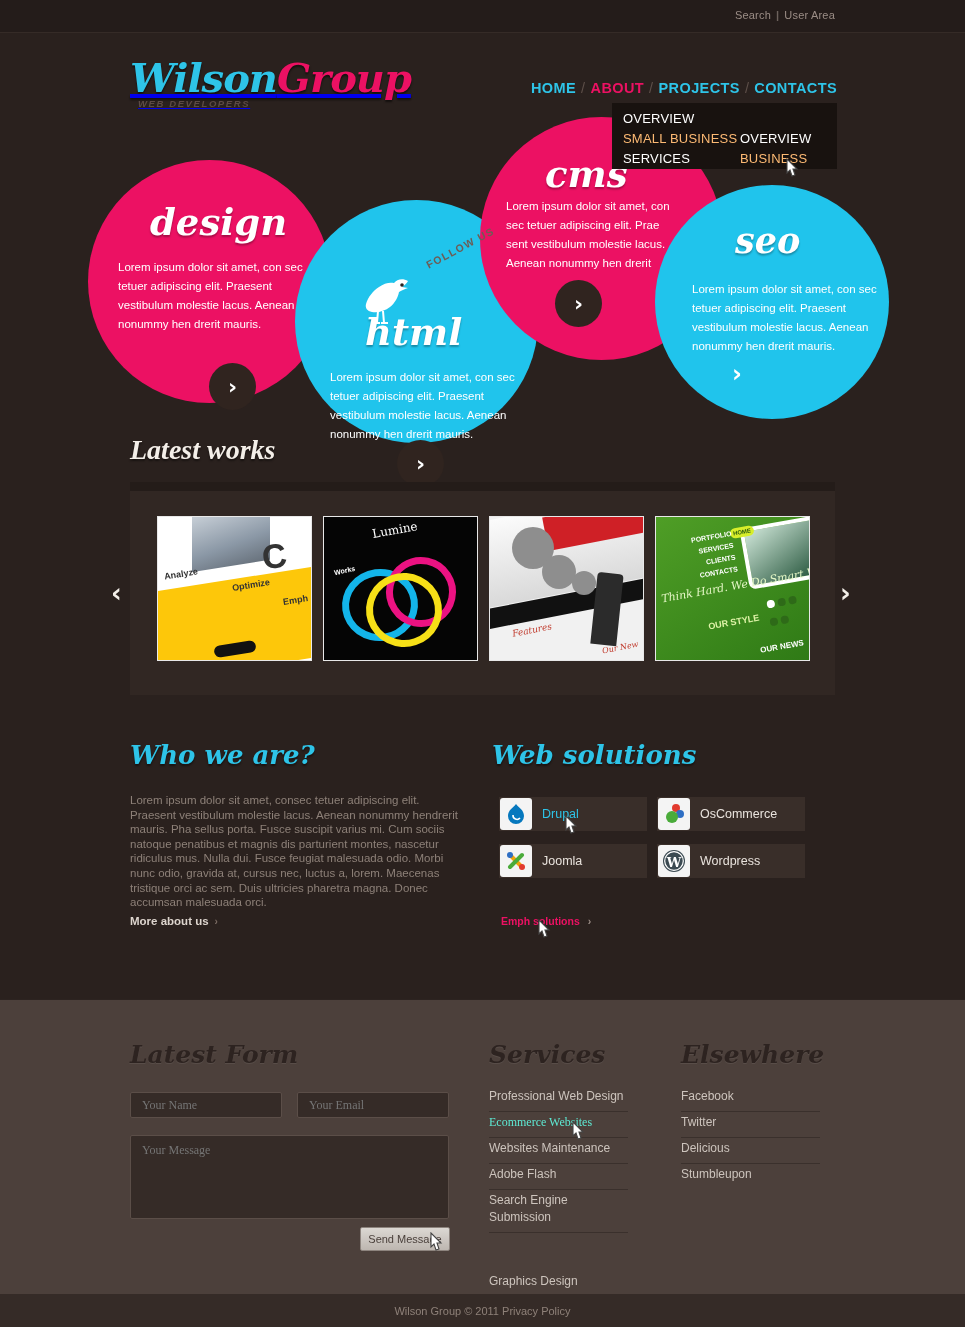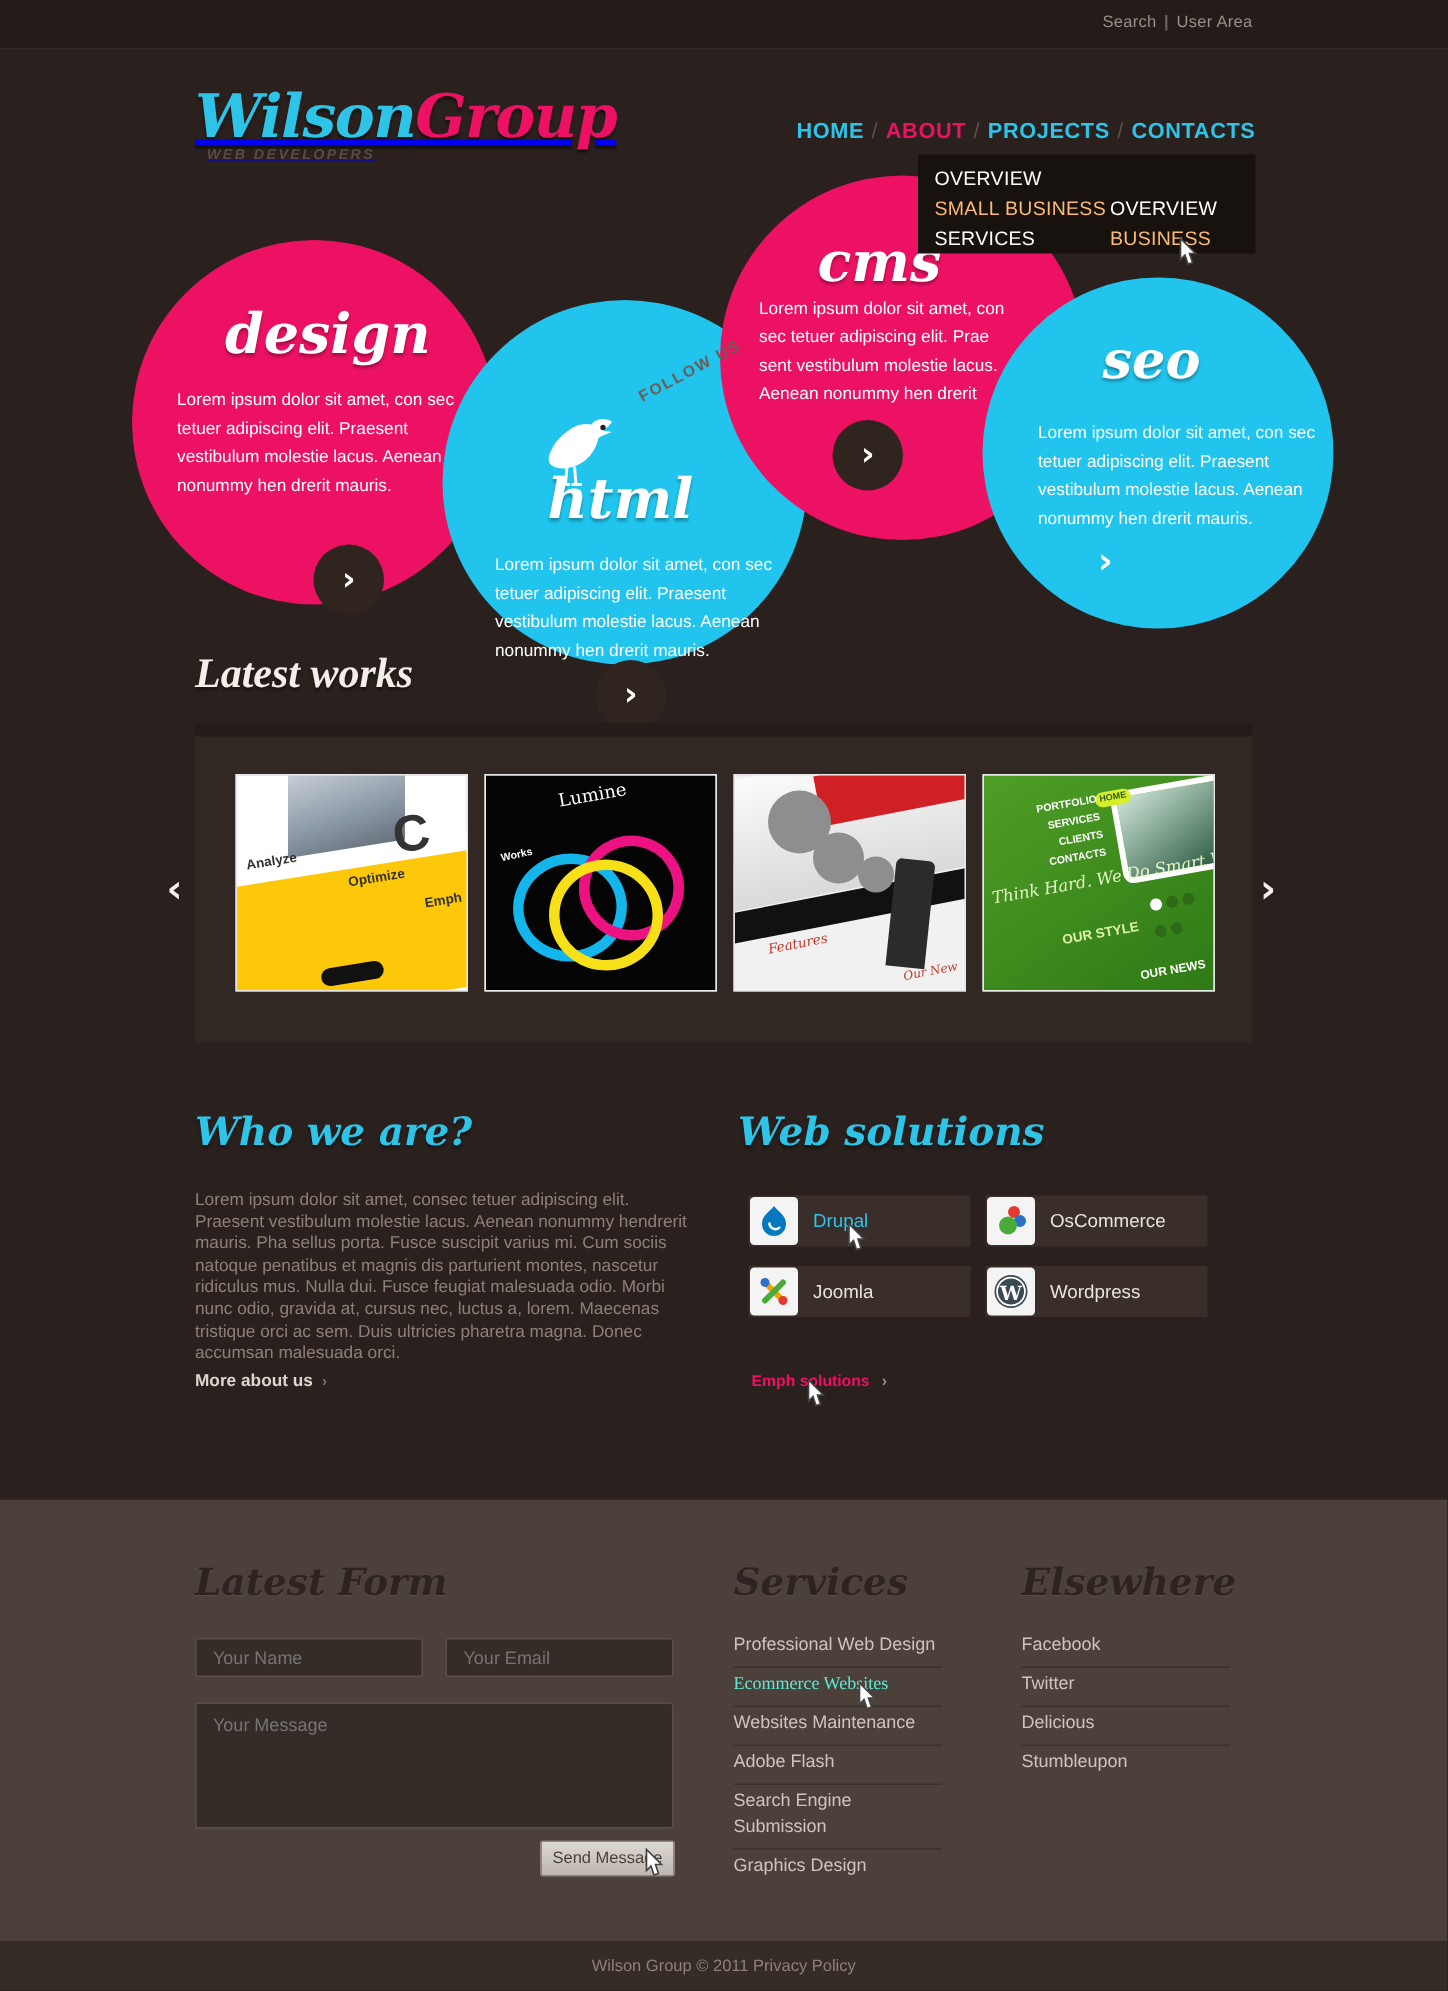--- a/index.html
+++ b/index.html
@@ -180,21 +180,21 @@
   .footer-title {
     font-family:"DejaVu Serif", serif; font-style:italic; font-weight:bold;
     font-size:25px; color:#2d2320; text-shadow:0 1px 0 rgba(255,255,255,.07);
   }
   #quick-form-title { position:absolute; left:130px; top:40px; }
   #services-title   { position:absolute; left:489px; top:40px; }
   #elsewhere-title  { position:absolute; left:681px; top:40px; }
 
   .fld {
     position:absolute; background:#352b27; border:1px solid #5b4e48;
-    color:#cdc4bd; font-size:12px; font-family:Liberation Sans, sans-serif;
+    color:#cdc4bd; font-size:12px; font-family:Liberation Serif, serif;
     padding:7px 11px; outline:none; border-radius:2px;
   }
   #field-name    { left:130px; top:1092px; width:152px; height:26px; }
   #field-email   { left:297px; top:1092px; width:152px; height:26px; }
   #field-message { left:130px; top:1135px; width:319px; height:84px; resize:none; line-height:15px; }
   #send-message-button {
     position:absolute; left:360px; top:1227px; width:90px; height:24px;
     background:linear-gradient(to bottom,#dcd8d3 0%,#bdb6b0 100%);
     border:1px solid #8d847e; border-radius:2px;
     color:#4a403b; font-size:11px; font-family:"Liberation Sans", sans-serif;
@@ -492,21 +492,21 @@
   <input class="fld" id="field-email" type="text" placeholder="Your Email" style="">
   <textarea class="fld" id="field-message" placeholder="Your Message" style=""></textarea>
   <button id="send-message-button">Send Message</button>
 
   <div class="flist" id="services-list">
     <a href="#">Professional Web Design</a>
     <a href="#" class="hl">Ecommerce Websites</a>
     <a href="#">Websites Maintenance</a>
     <a href="#">Adobe Flash</a>
     <a href="#">Search Engine Submission</a>
-    <a href="#" style="border-bottom:none;">Graphics Design</a>
+    <a href="#" style="border-bottom:none;margin-top:38px;">Graphics Design</a>
   </div>
 
   <div class="flist" id="elsewhere-list">
     <a href="#">Facebook</a>
     <a href="#">Twitter</a>
     <a href="#">Delicious</a>
     <a href="#" style="border-bottom:none;">Stumbleupon</a>
   </div>
 
   <svg class="cursor" style="left:570px; top:1121px;" viewBox="0 0 15 21">

